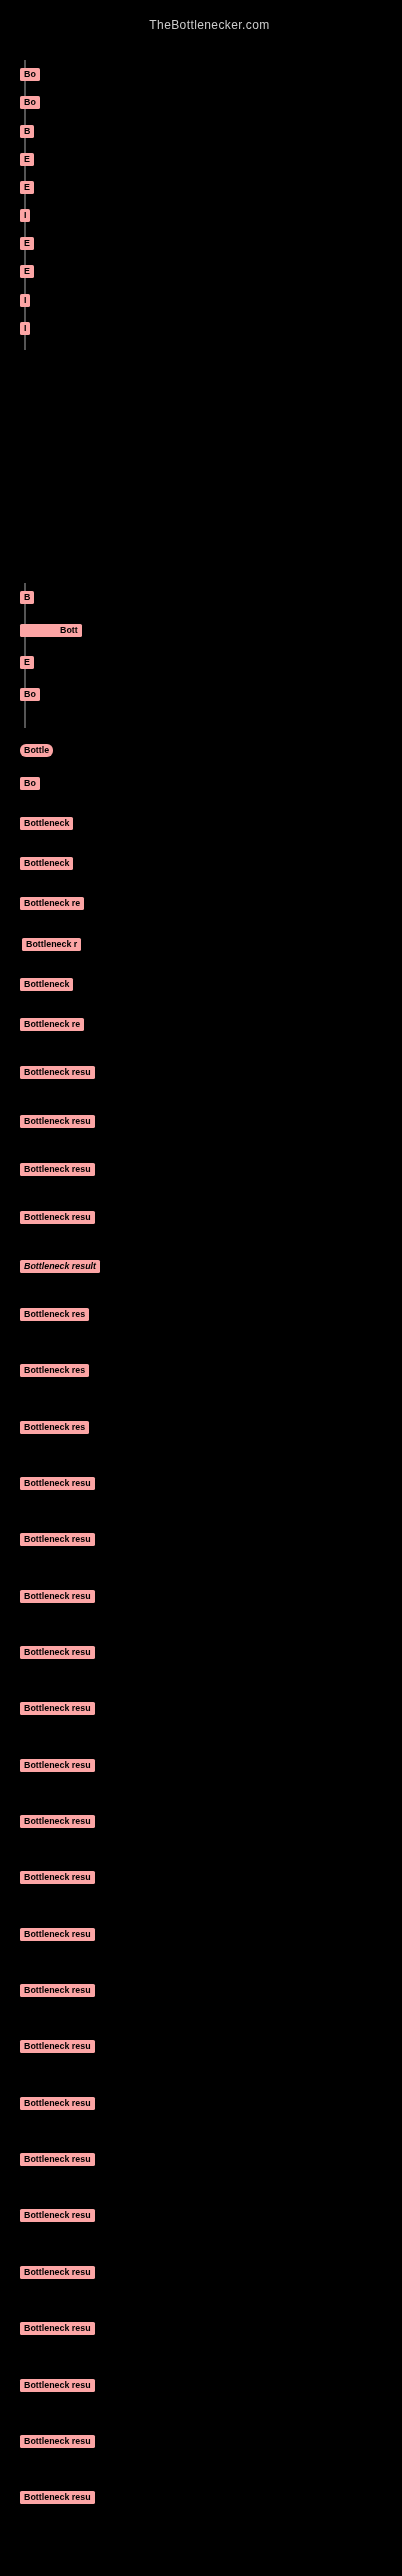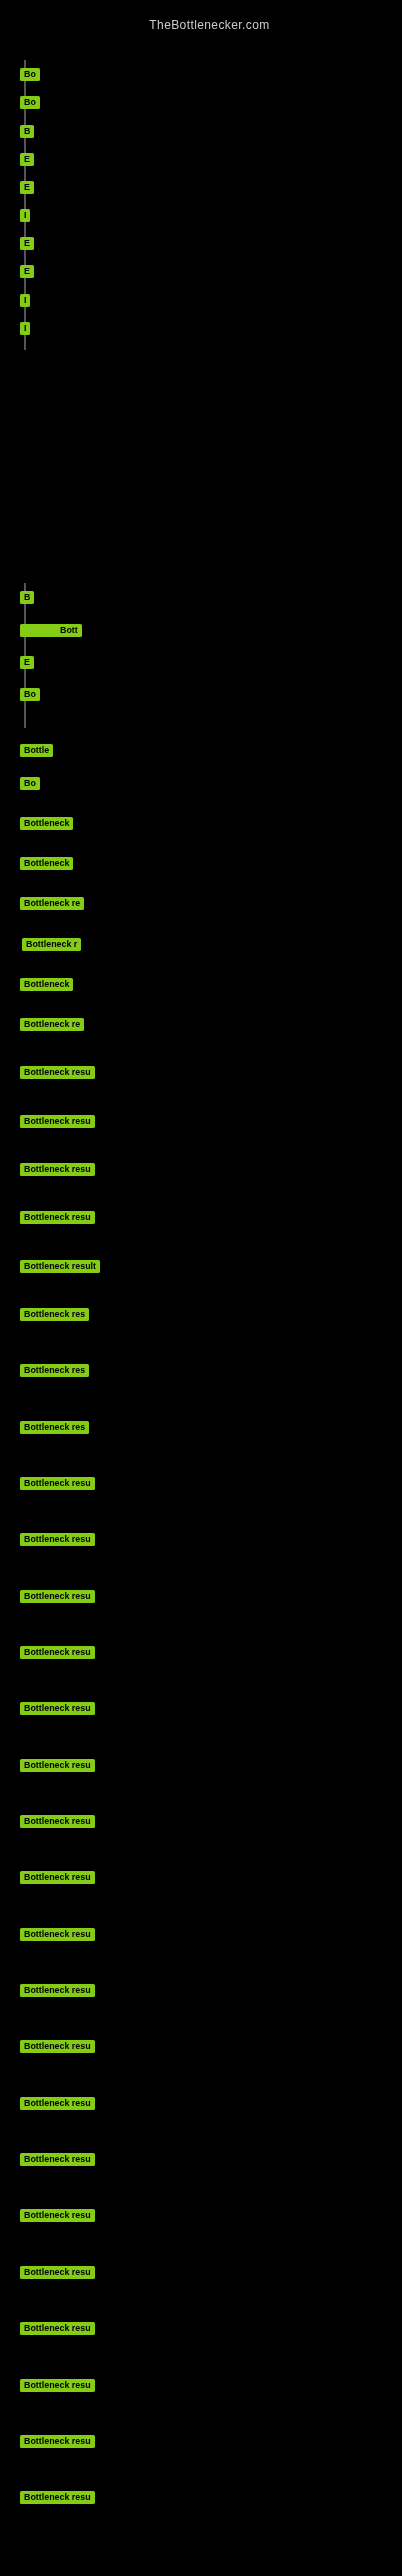--- a/index.html
+++ b/index.html
@@ -14,21 +14,21 @@
     }
     .site-title {
       text-align: center;
       font-size: 12px;
       color: #ccc;
       padding: 6.4px 0 3.2px 0;
       letter-spacing: 0.4px;
     }
     .badge {
       display: inline-block;
-      background: #84cc16;
+      background: #fca5a5;
       color: #000;
       font-size: 8.9px;
       font-weight: bold;
       padding: 1.6px 4px;
       border-radius: 1.6px;
       white-space: nowrap;
       position: absolute;
     }
     .vertical-line {
       position: absolute;
@@ -54,33 +54,33 @@
     <div class="badge" style="top: 137px; left: 4px;">E</div>
     <div class="badge" style="top: 165px; left: 4px;">I</div>
     <div class="badge" style="top: 193px; left: 4px;">E</div>
     <div class="badge" style="top: 221px; left: 4px;">E</div>
     <div class="badge" style="top: 250px; left: 4px;">I</div>
     <div class="badge" style="top: 278px; left: 4px;">I</div>
     <div class="badge" style="top: 547px; left: 4px;">B</div>
     <div class="badge" style="top: 580px; left: 4px; padding-left: 40px;">Bott</div>
     <div class="badge" style="top: 612px; left: 4px;">E</div>
     <div class="badge" style="top: 644px; left: 4px;">Bo</div>
-    <div class="badge" style="top: 700px; left: 4px;">Bottle</div>
+    <div class="badge" style="top: 700px; left: 4px; border-radius: 6px;">Bottle</div>
     <div class="badge" style="top: 733px; left: 4px;">Bo</div>
     <div class="badge" style="top: 773px; left: 4px;">Bottleneck</div>
     <div class="badge" style="top: 813px; left: 4px;">Bottleneck</div>
     <div class="badge" style="top: 853px; left: 4px;">Bottleneck re</div>
     <div class="badge" style="top: 894px; left: 6px;">Bottleneck r</div>
     <div class="badge" style="top: 934px; left: 4px;">Bottleneck</div>
     <div class="badge" style="top: 974px; left: 4px;">Bottleneck re</div>
     <div class="badge" style="top: 1022px; left: 4px;">Bottleneck resu</div>
     <div class="badge" style="top: 1071px; left: 4px;">Bottleneck resu</div>
     <div class="badge" style="top: 1119px; left: 4px;">Bottleneck resu</div>
     <div class="badge" style="top: 1167px; left: 4px;">Bottleneck resu</div>
-    <div class="badge" style="top: 1216px; left: 4px;">Bottleneck result</div>
+    <div class="badge" style="top: 1216px; left: 4px; font-style: italic;">Bottleneck result</div>
     <div class="badge" style="top: 1264px; left: 4px;">Bottleneck res</div>
     <div class="badge" style="top: 1320px; left: 4px;">Bottleneck res</div>
     <div class="badge" style="top: 1377px; left: 4px;">Bottleneck res</div>
     <div class="badge" style="top: 1433px; left: 4px;">Bottleneck resu</div>
     <div class="badge" style="top: 1489px; left: 4px;">Bottleneck resu</div>
     <div class="badge" style="top: 1546px; left: 4px;">Bottleneck resu</div>
     <div class="badge" style="top: 1602px; left: 4px;">Bottleneck resu</div>
     <div class="badge" style="top: 1658px; left: 4px;">Bottleneck resu</div>
     <div class="badge" style="top: 1715px; left: 4px;">Bottleneck resu</div>
     <div class="badge" style="top: 1771px; left: 4px;">Bottleneck resu</div>

